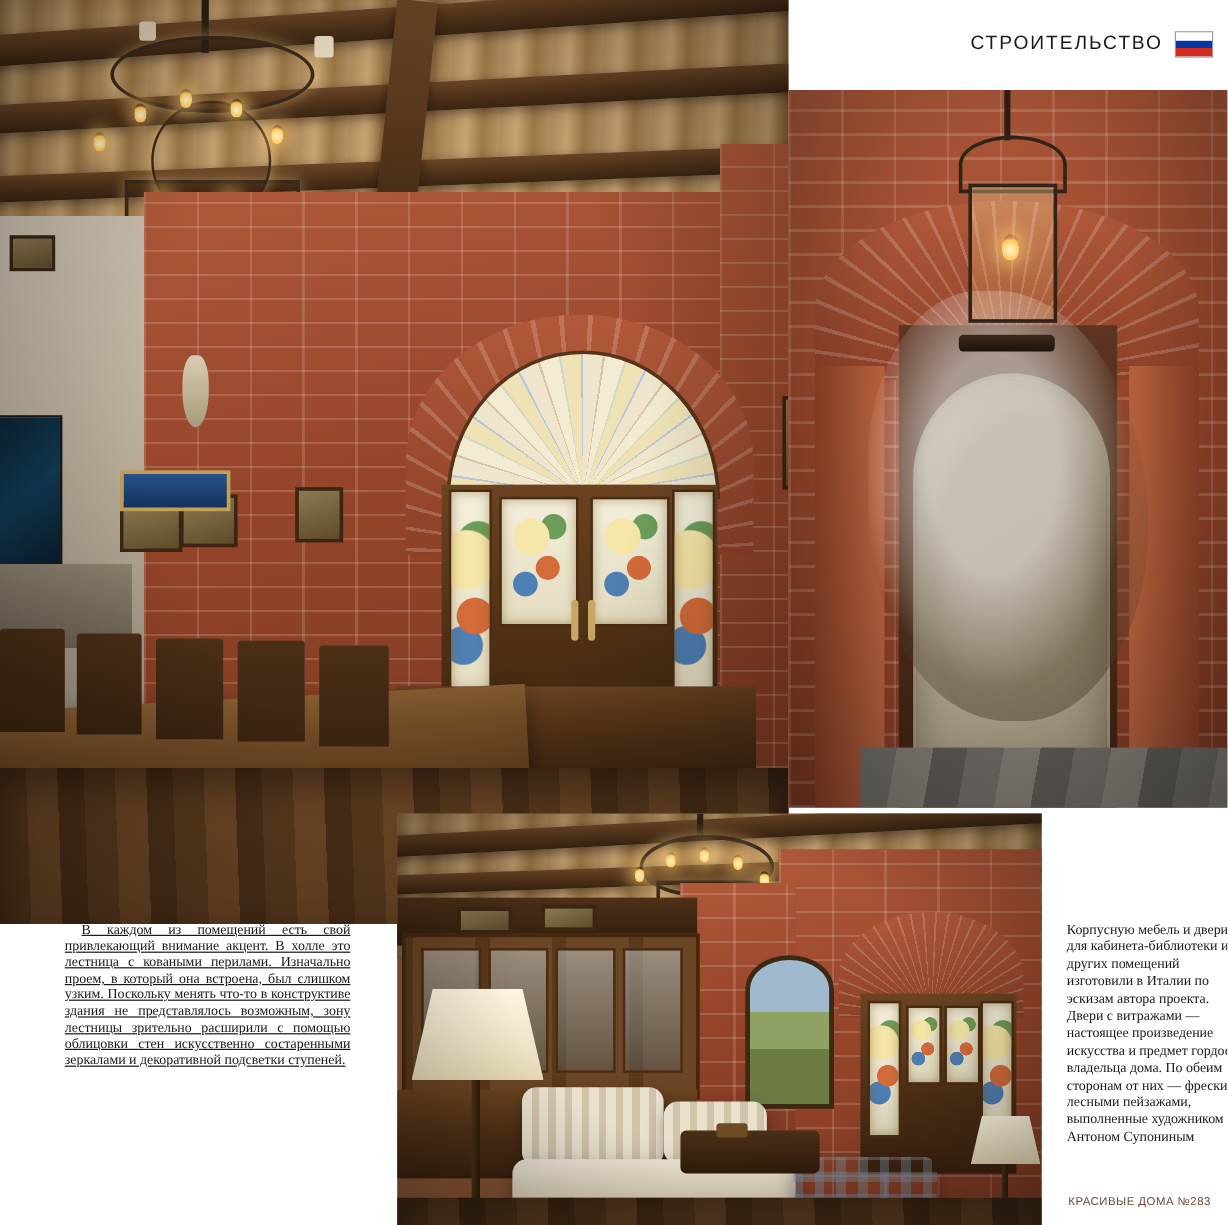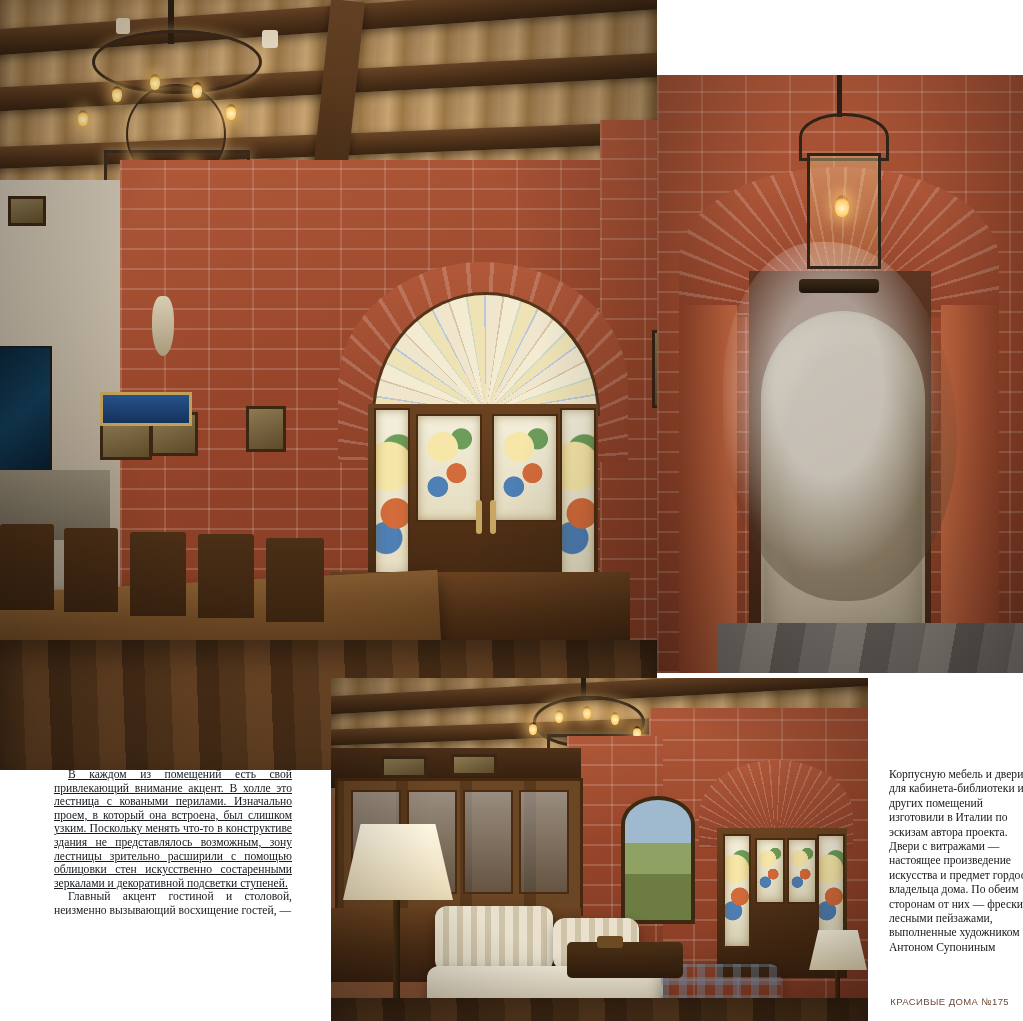--- a/index.html
+++ b/index.html
@@ -282,20 +282,28 @@
     font-size: 9.5px;
     letter-spacing: .4px;
     color: #6d4a3a;
   }
 </style>
 </head>
 <body>
 
 <div class="page">
 
+  <div class="header">
+    <div class="header-title">СТРОИТЕЛЬСТВО</div>
+    <div class="flag">
+      <i style="background:#ffffff"></i>
+      <i style="background:#0039a6"></i>
+      <i style="background:#d52b1e"></i>
+    </div>
+  </div>
 
   <div class="photo photo-main">
 
     <div class="ceiling" style="height:250px"></div>
     <div class="beam" style="left:-20px;top:6px;width:700px;height:26px;transform:rotate(-4deg)"></div>
     <div class="beam" style="left:-20px;top:70px;width:700px;height:24px;transform:rotate(-3deg)"></div>
     <div class="beam" style="left:-20px;top:134px;width:700px;height:22px;transform:rotate(-2.2deg)"></div>
     <div class="beam" style="left:-20px;top:196px;width:700px;height:20px;transform:rotate(-1.6deg)"></div>
     <div class="beam" style="left:318px;top:0px;width:34px;height:250px;transform:rotate(6deg)"></div>
 
@@ -447,22 +455,21 @@
     <div>убыми</div>
     <div>хотни-</div>
     <div>изводит</div>
     <div>камен-</div>
     <div>е изо-</div>
     <div>е инди-</div>
   </div>
 
   <div class="col col-left">
     <p class="first">В каждом из помещений есть свой привлекающий внимание акцент. В холле это лестница с коваными перилами. Изначально проем, в который она встроена, был слишком узким. Поскольку менять что-то в конструктиве здания не представлялось возможным, зону лестницы зрительно расширили с помощью облицовки стен искусственно состаренными зеркалами и декоративной подсветки ступеней.</p>
-    <p>Главный акцент гостиной и столовой, неизменно вызывающий восхищение гостей, —</p>
   </div>
 
   <div class="col col-right">
     <p>Корпусную мебель и двери для кабинета-библиотеки и других помещений изготовили в Италии по эскизам автора проекта. Двери с витражами — настоящее произведение искусства и предмет гордости владельца дома. По обеим сторонам от них — фрески с лесными пейзажами, выполненные художником Антоном Супониным</p>
   </div>
 
-  <div class="footer-note">КРАСИВЫЕ ДОМА №175</div>
+  <div class="footer-note">КРАСИВЫЕ ДОМА №283</div>
 
 </div>
 
 </body></html>

